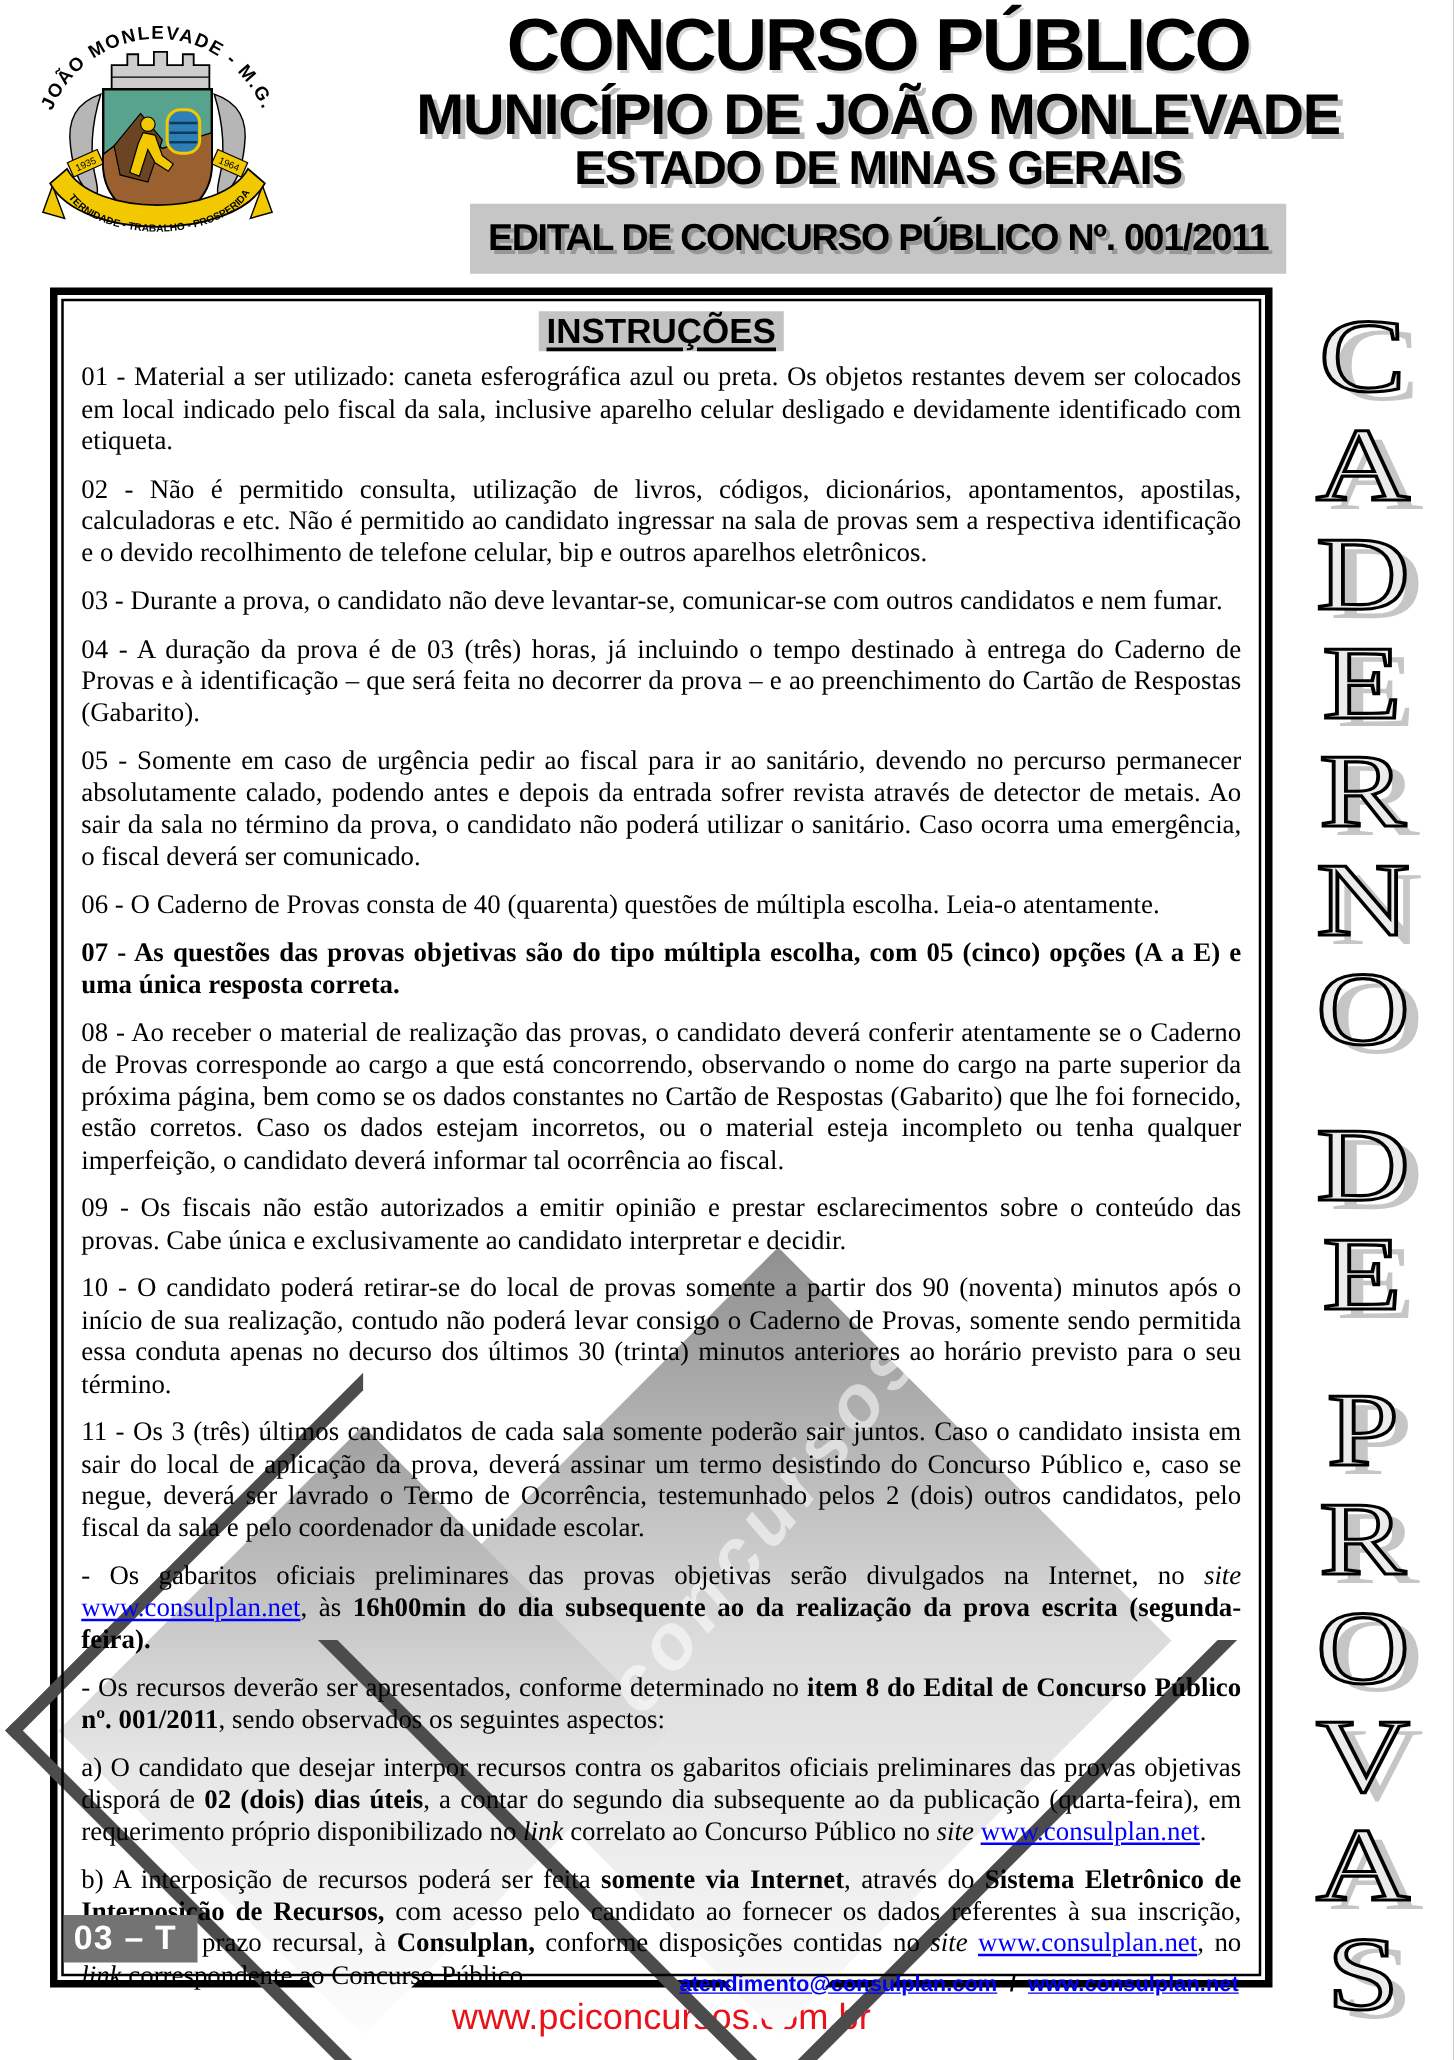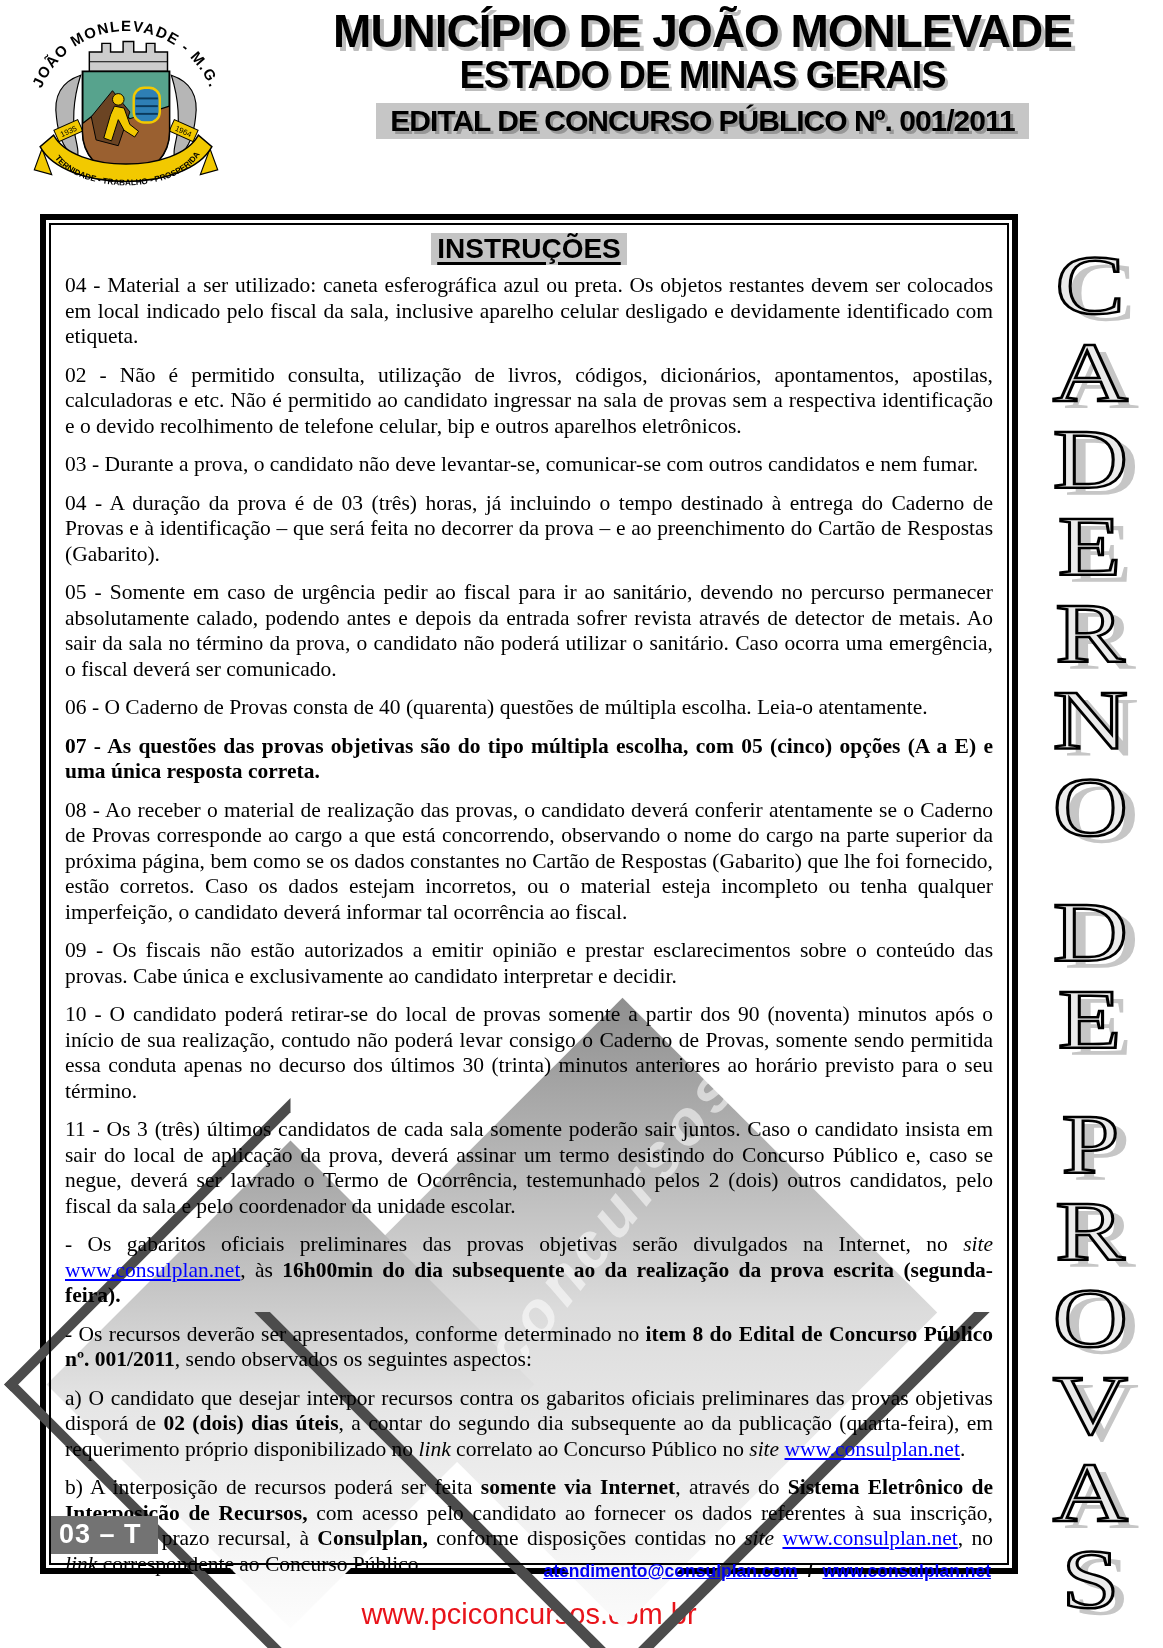--- a/index.html
+++ b/index.html
@@ -14,26 +14,26 @@
   .header { position:absolute; left:0; top:0; width:1163px; height:228px; display:flex; }
   .logo-wrap { flex:0 0 252px; display:flex; justify-content:center; padding-top:4px; }
   .header-text { flex:1; text-align:center; padding-top:6px; padding-right:10px;
                  font-family:"Liberation Sans", sans-serif; }
   .title-main  { font-size:59px; font-weight:bold; letter-spacing:-2px; line-height:1.02;
                  text-shadow:2px 2px 0 #d6d6d6; }
   .title-sub   { font-size:46px; font-weight:bold; letter-spacing:-1px; line-height:1.02;
                  margin-top:2px; text-shadow:4px 4px 0 #bdbdbd; }
   .title-state { font-size:38px; font-weight:bold; letter-spacing:-1px; line-height:1.05;
                  margin-top:1px; text-shadow:3px 3px 0 #bdbdbd; }
-  .edital-banner { display:inline-block; background:#c6c6c6; padding:1px 14px; margin-top:7px;
+  .edital-banner { display:inline-block; background:#c6c6c6; padding:11px 14px; margin-top:7px;
                  font-size:30px; font-weight:bold; letter-spacing:-1px;
                  text-shadow:3px 3px 0 #979797; }
 
   
-  .box-outer { position:absolute; left:40px; top:214px; width:978px; height:1360px;
+  .box-outer { position:absolute; left:40px; top:230px; width:978px; height:1360px;
                border:6px solid #000; padding:3px; }
   .box-inner { border:2px solid #000; height:100%; padding:4px 14px 8px;
                display:flex; flex-direction:column; position:relative; z-index:2; }
 
   .section-heading { text-align:center; margin:4px 0 8px; }
   .section-heading .hd { display:inline-block; background:#c4c4c4; padding:0 6px;
                font-family:"Liberation Sans", sans-serif; font-weight:bold; font-size:28px;
                text-decoration:underline; text-decoration-thickness:3px; text-underline-offset:4px; }
   .results-gap { margin-top:22px; }
 
@@ -143,35 +143,36 @@
           <path d="M28 146 l-8 22 l18 5 z" fill="#f2c900" stroke="#000" stroke-width="1.2"></path>
           <path d="M202 146 l8 22 l-18 5 z" fill="#f2c900" stroke="#000" stroke-width="1.2"></path>
           <path d="M26 144 C 52 192 178 192 204 144 L 190 132 C 168 172 62 172 40 132 Z" fill="#f2c900" stroke="#000" stroke-width="1.5"></path>
           <text font-size="8.5" font-weight="bold" font-family="Liberation Sans, sans-serif" fill="#000">
             <textPath href="#arcBottom" startOffset="50%" text-anchor="middle">FRATERNIDADE - TRABALHO - PROSPERIDADE</textPath>
           </text>
         </g>
       </svg>
     </div>
     <div class="header-text">
+      <div class="title-main">CONCURSO PÚBLICO</div>
       <div class="title-sub">MUNICÍPIO DE JOÃO MONLEVADE</div>
       <div class="title-state">ESTADO DE MINAS GERAIS</div>
       <div>
         <span class="edital-banner">EDITAL DE CONCURSO PÚBLICO Nº. 001/2011</span>
       </div>
     </div>
   </div>
 
   <div class="box-outer">
     <div class="box-inner">
       <div class="section-heading">
         <span class="hd">INSTRUÇÕES</span>
       </div>
       <div id="instructions-body">
-          <p class="para"><span>04 - Material a ser utilizado: caneta esferográfica azul ou preta. Os objetos restantes devem ser colocados em local indicado pelo fiscal da sala, inclusive aparelho celular desligado e devidamente identificado com etiqueta.</span></p>
+          <p class="para"><span>01 - Material a ser utilizado: caneta esferográfica azul ou preta. Os objetos restantes devem ser colocados em local indicado pelo fiscal da sala, inclusive aparelho celular desligado e devidamente identificado com etiqueta.</span></p>
           <p class="para"><span>02 - Não é permitido consulta, utilização de livros, códigos, dicionários, apontamentos, apostilas, calculadoras e etc. Não é permitido ao candidato ingressar na sala de provas sem a respectiva identificação e o devido recolhimento de telefone celular, bip e outros aparelhos eletrônicos.</span></p>
           <p class="para"><span>03 - Durante a prova, o candidato não deve levantar-se, comunicar-se com outros candidatos e nem fumar.</span></p>
           <p class="para"><span>04 - A duração da prova é de 03 (três) horas, já incluindo o tempo destinado à entrega do Caderno de Provas e à identificação – que será feita no decorrer da prova – e ao preenchimento do Cartão de Respostas (Gabarito).</span></p>
           <p class="para"><span>05 - Somente em caso de urgência pedir ao fiscal para ir ao sanitário, devendo no percurso permanecer absolutamente calado, podendo antes e depois da entrada sofrer revista através de detector de metais. Ao sair da sala no término da prova, o candidato não poderá utilizar o sanitário. Caso ocorra uma emergência, o fiscal deverá ser comunicado.</span></p>
           <p class="para"><span>06 - O Caderno de Provas consta de 40 (quarenta) questões de múltipla escolha. Leia-o atentamente.</span></p>
           <p class="para"><span class="seg-b">07 - As questões das provas objetivas são do tipo múltipla escolha, com 05 (cinco) opções (A a E) e uma única resposta correta.</span></p>
           <p class="para"><span>08 - Ao receber o material de realização das provas, o candidato deverá conferir atentamente se o Caderno de Provas corresponde ao cargo a que está concorrendo, observando o nome do cargo na parte superior da próxima página, bem como se os dados constantes no Cartão de Respostas (Gabarito) que lhe foi fornecido, estão corretos. Caso os dados estejam incorretos, ou o material esteja incompleto ou tenha qualquer imperfeição, o candidato deverá informar tal ocorrência ao fiscal.</span></p>
           <p class="para"><span>09 - Os fiscais não estão autorizados a emitir opinião e prestar esclarecimentos sobre o conteúdo das provas. Cabe única e exclusivamente ao candidato interpretar e decidir.</span></p>
           <p class="para"><span>10 - O candidato poderá retirar-se do local de provas somente a partir dos 90 (noventa) minutos após o início de sua realização, contudo não poderá levar consigo o Caderno de Provas, somente sendo permitida essa conduta apenas no decurso dos últimos 30 (trinta) minutos anteriores ao horário previsto para o seu término.</span></p>
           <p class="para"><span>11 - Os 3 (três) últimos candidatos de cada sala somente poderão sair juntos. Caso o candidato insista em sair do local de aplicação da prova, deverá assinar um termo desistindo do Concurso Público e, caso se negue, deverá ser lavrado o Termo de Ocorrência, testemunhado pelos 2 (dois) outros candidatos, pelo fiscal da sala e pelo coordenador da unidade escolar.</span></p>

